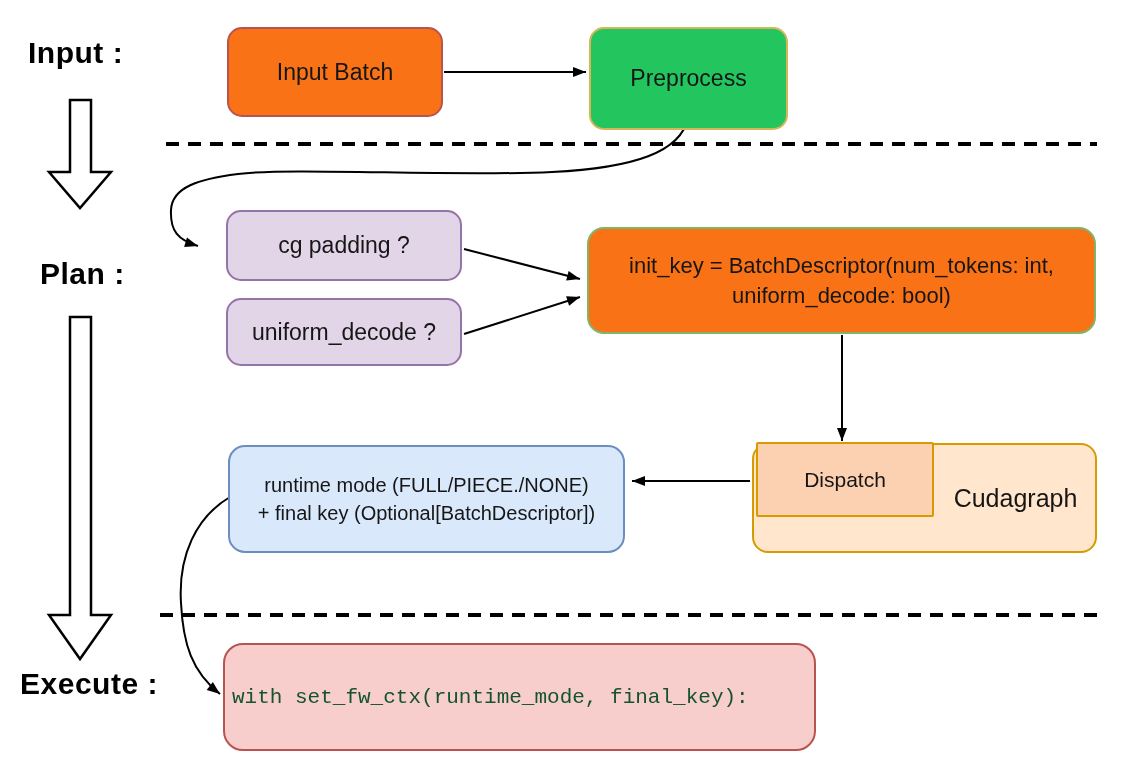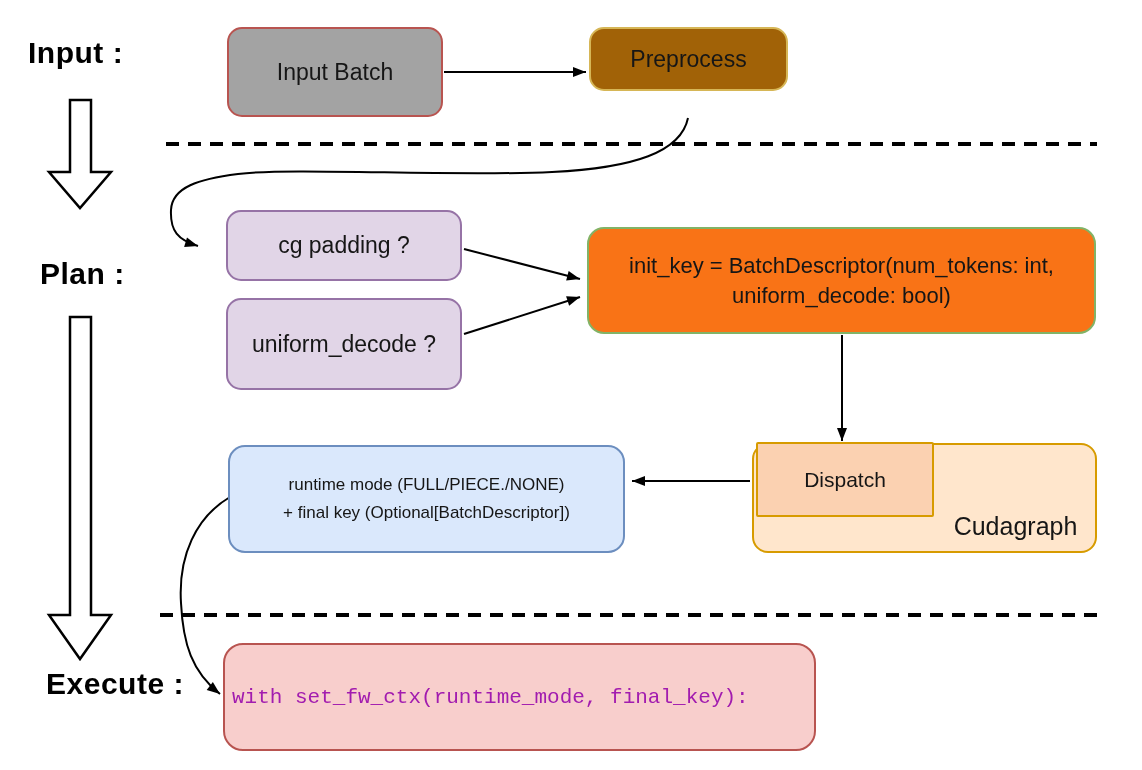--- a/index.html
+++ b/index.html
@@ -13,31 +13,31 @@
     white-space:nowrap;letter-spacing:0.5px;
   }
   .node{
     position:absolute;box-sizing:border-box;border:2px solid;border-radius:15px;
     display:flex;flex-direction:column;align-items:center;justify-content:center;
     text-align:center;color:#161616;
   }
   .node .line{white-space:nowrap;}
   .small-node{font-size:23px;}
   .green-node{font-size:22px;line-height:30px;border-radius:17px;}
-  .blue-node{font-size:17px;line-height:28px;border-radius:17px;}
+  .blue-node{font-size:20px;line-height:28px;border-radius:17px;}
   .outer-node{border-radius:16px;}
   .inner-node{font-size:21px;border-radius:2px;}
   .cuda-label{
     position:absolute;display:flex;flex-direction:column;align-items:center;
-    justify-content:center;text-align:center;font-size:25px;line-height:31px;color:#161616;margin-top:28px;
+    justify-content:center;text-align:center;font-size:25px;line-height:31px;color:#161616;
   }
   .code-node{
     align-items:flex-start;justify-content:center;text-align:left;
     font-family:"Liberation Mono","DejaVu Sans Mono",monospace;
-    font-size:21px;line-height:31px;color:#a21caf;border-radius:20px;
+    font-size:21px;line-height:31px;color:#14532d;border-radius:20px;
     padding-left:7px;
   }
   .code-node .line{white-space:pre;}
 </style>
 </head>
 <body>
 
 <div class="canvas">
 
   <svg class="layer" width="1142" height="770" viewBox="0 0 1142 770">
@@ -57,35 +57,35 @@
     <path d="M842,335 L842,441" fill="none" stroke="#000" stroke-width="2" marker-end="url(#ah)"></path>
     <path d="M750,481 L632,481" fill="none" stroke="#000" stroke-width="2" marker-end="url(#ah)"></path>
     <path d="M230,497 C196,517 178,556 181,603 C183,644 192,672 220,694" fill="none" stroke="#000" stroke-width="2" marker-end="url(#ah)"></path>
 
     <path d="M70,100 L91,100 L91,172 L111,172 L80,208 L49,172 L70,172 Z" fill="#fff" stroke="#000" stroke-width="2.5" stroke-linejoin="miter"></path>
     <path d="M70,317 L91,317 L91,615 L111,615 L80,659 L49,615 L70,615 Z" fill="#fff" stroke="#000" stroke-width="2.5" stroke-linejoin="miter"></path>
   </svg>
 
   <div class="stage-label" style="left:28px;top:36px;">Input :</div>
   <div class="stage-label" style="left:40px;top:257px;">Plan :</div>
-  <div class="stage-label" style="left:20px;top:667px;margin-left:26px;">Execute :</div>
+  <div class="stage-label" style="left:20px;top:667px;">Execute :</div>
 
-  <div class="node small-node" style="left: 227px; top: 27px; width: 216px; height: 90px; background-color: #a3a3a3; border-color: rgb(184, 84, 80);">
+  <div class="node small-node" style="left: 227px; top: 27px; width: 216px; height: 90px; background-color: #f97316; border-color: rgb(184, 84, 80);">
     <div class="line">Input Batch</div>
   </div>
 
-  <div class="node small-node" style="left: 589px; top: 27px; width: 199px; height: 64px; background-color: #a16207; border-color: rgb(214, 182, 86);">
+  <div class="node small-node" style="left: 589px; top: 27px; width: 199px; height: 103px; background-color: #22c55e; border-color: rgb(214, 182, 86);">
     <div class="line">Preprocess</div>
   </div>
 
   <div class="node small-node" style="left: 226px; top: 210px; width: 236px; height: 71px; background-color: rgb(225, 213, 231); border-color: rgb(150, 115, 166);">
     <div class="line">cg padding ?</div>
   </div>
 
-  <div class="node small-node" style="left: 226px; top: 298px; width: 236px; height: 92px; background-color: rgb(225, 213, 231); border-color: rgb(150, 115, 166);">
+  <div class="node small-node" style="left: 226px; top: 298px; width: 236px; height: 68px; background-color: rgb(225, 213, 231); border-color: rgb(150, 115, 166);">
     <div class="line">uniform_decode ?</div>
   </div>
 
   <div class="node green-node" style="left: 587px; top: 227px; width: 509px; height: 107px; background-color: #f97316; border-color: rgb(130, 179, 102);">
     <div class="line">init_key = BatchDescriptor(num_tokens: int,</div>
     <div class="line">uniform_decode: bool)</div>
   </div>
 
   <div class="node outer-node" style="left: 752px; top: 443px; width: 345px; height: 110px; background-color: rgb(255, 230, 204); border-color: rgb(215, 155, 0);">
   </div>

